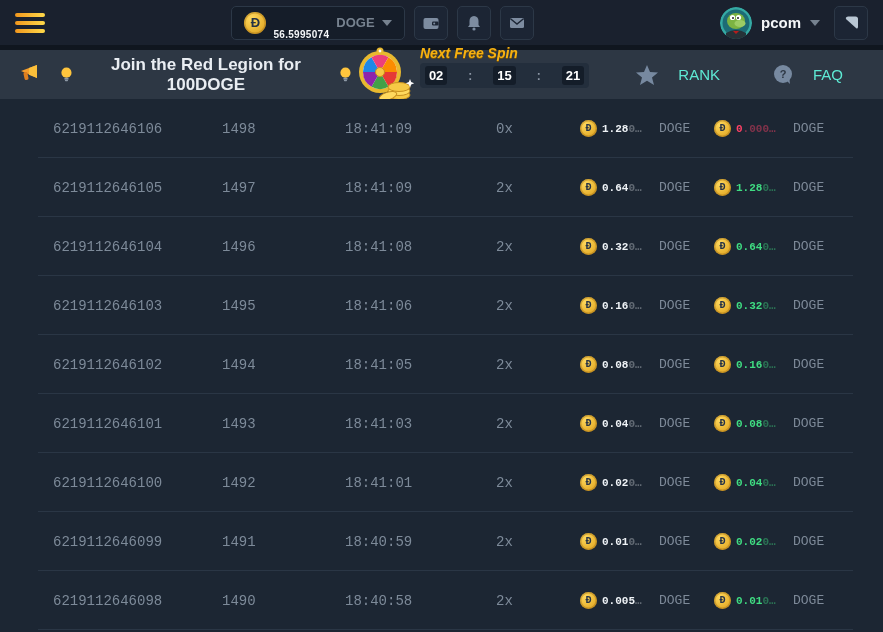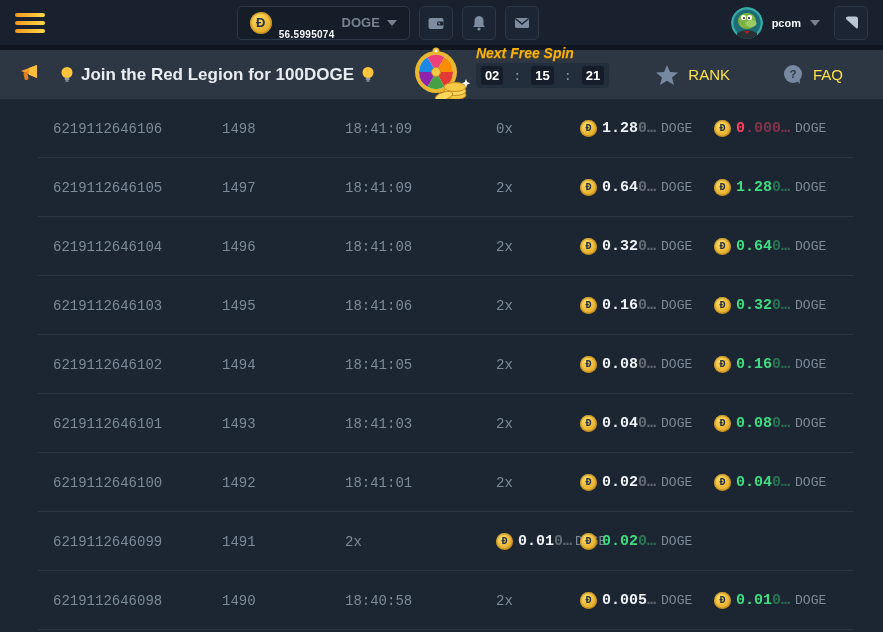--- a/index.html
+++ b/index.html
@@ -23,55 +23,55 @@
           box-shadow: inset 0 0 0 1.5px rgba(150,100,15,.35); }
   .balance-amount { font-weight:bold; font-size:10px; color:#f4f6f8; letter-spacing:.3px;margin-top:24px; }
   .balance-currency { font-size:13px; color:#76828f; font-weight:bold; }
   .caret { width:0; height:0; border-left:5px solid transparent; border-right:5px solid transparent;
            border-top:6px solid #76828f; }
   .icon-btn { width:34px; height:34px; border:1px solid #2c3847; border-radius:5px; background:#1c2534;
               display:flex; align-items:center; justify-content:center; cursor:pointer; padding:0; }
 
   .user-group { margin-left:auto; display:flex; align-items:center; gap:9px; cursor:pointer; }
   .avatar { width:32px; height:32px; border-radius:50%; overflow:hidden; display:block; }
-  .username { font-weight:bold; font-size:11px; color:#f4f6f8; }
+  .username { font-weight:bold; font-size:15px; color:#f4f6f8; }
   .chat-btn { margin-left:14px; }
 
   
   .announce { margin-top:5px; height:49px; flex-shrink:0; background:#2d3744;
               display:flex; align-items:center; padding:0 40px 0 16px; }
   .announce-link { display:flex; align-items:center; gap:7px; margin-left:20px; cursor:pointer;
                    background:none; border:none; padding:0; }
   .announce-text { color:#e9edf2; font-weight:bold; font-size:17px; }
 
   .spin-widget { margin-left:auto; display:flex; align-items:flex-start; cursor:pointer;
                  background:none; border:none; padding:0; }
   .spin-right { display:flex; flex-direction:column; align-items:flex-start; gap:2px; margin-left:2px; }
   .spin-label { color:#f6b112; font-weight:bold; font-style:italic; font-size:14px;
                 text-shadow:0 1px 0 #7a5204; }
-  .countdown { display:flex; align-items:center; gap:12px; background:#232e3c; padding:3px 5px; border-radius:4px; }
+  .countdown { display:flex; align-items:center; gap:21px; background:#232e3c; padding:3px 5px; border-radius:4px; }
   .digit { background:#141d29; color:#ffffff; font-weight:bold; font-size:13px; padding:2px 4px;
            border-radius:3px; min-width:22px; text-align:center; }
   .colon { color:#8b96a5; font-weight:bold; font-size:12px; }
 
-  .nav-link { display:flex; align-items:center; gap:9px; background:none; border:none;
-              color:#fde047; font-size:15px; cursor:pointer; padding:0; }
+  .nav-link { display:flex; align-items:center; gap:19px; background:none; border:none;
+              color:#5eead4; font-size:15px; cursor:pointer; padding:0; }
   .nav-link.rank { margin-left:46px; }
   .nav-link.faq  { margin-left:52px; }
 
   
   .bets-table { flex:1; background:#1c2633; overflow:hidden; }
   .bet-row { height:59px; display:grid; grid-template-columns:169px 123px 151px 84px 134px 1fr;
              align-items:center; padding-left:53px; position:relative; cursor:pointer;font-family:Liberation Mono, monospace; }
   .bet-row::after { content:""; position:absolute; left:38px; right:30px; bottom:0; height:1px;
                     background:#2a3645; }
   .cell { color:#7d8a99; font-size:14px; }
   .money { display:flex; align-items:center; gap:5px; }
   .money .coin { width:17px; height:17px; line-height:17px; font-size:10px; }
-  .amount { font-weight:bold; font-size:15px; min-width:52px; }
+  .amount { font-weight:bold; font-size:11px; min-width:52px; }
   .amount .main { color:#eef2f6; }
   .amount .dim { font-style:normal; color:#eef2f6; opacity:.33; }
   .profit.win  .main { color:#3fdc82; }
   .profit.win  .dim  { color:#3fdc82; opacity:.42; }
   .profit.loss .main { color:#fd4166; }
   .profit.loss .dim  { color:#fd4166; opacity:.45;text-align:right; }
   .cur { font-size:13px; color:#7e8a99; }
 </style>
 </head>
 <body>
@@ -329,20 +329,21 @@
     <span class="cell money profit win">
       <span class="coin">Ð</span>
       <span class="amount"><span class="main">0.04</span><span class="dim">0…</span></span>
       <span class="cur">DOGE</span>
     </span>
   </div>
 
   <div class="bet-row">
     <span class="cell">6219112646099</span>
     <span class="cell">1491</span>
+    <span class="cell">18:40:59</span>
     <span class="cell">2x</span>
     <span class="cell money bet">
       <span class="coin">Ð</span>
       <span class="amount"><span class="main">0.01</span><span class="dim">0…</span></span>
       <span class="cur">DOGE</span>
     </span>
     <span class="cell money profit win">
       <span class="coin">Ð</span>
       <span class="amount"><span class="main">0.02</span><span class="dim">0…</span></span>
       <span class="cur">DOGE</span>

